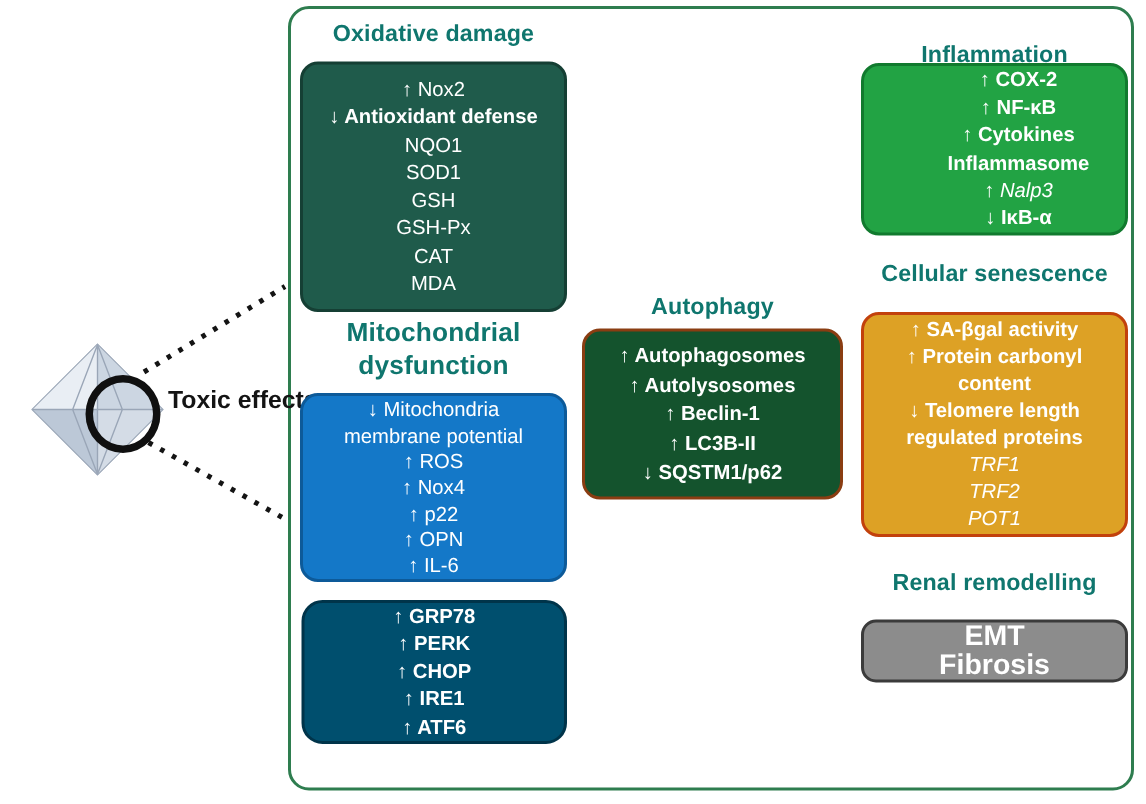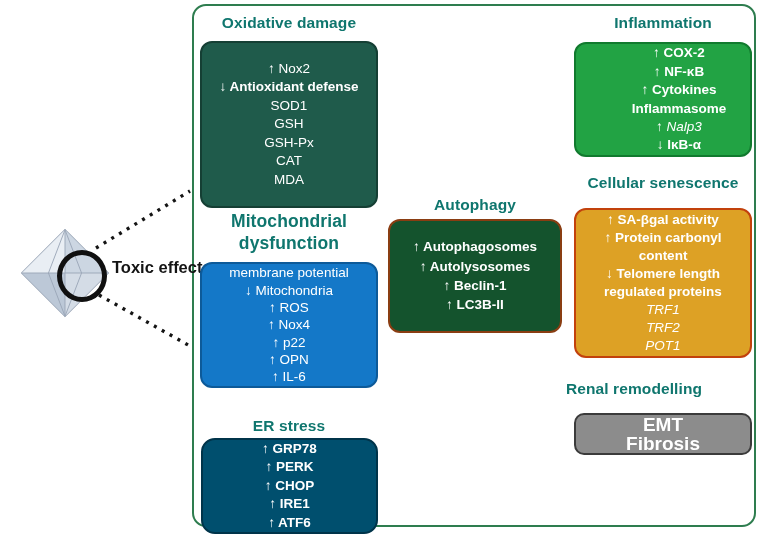--- a/index.html
+++ b/index.html
@@ -23,38 +23,38 @@
   }
   .ln { width:100%; white-space:nowrap; }
   .reg  { font-weight:400; }
   .bold { font-weight:700; }
   .ital { font-style:italic; font-weight:400; }
 
   .box-oxidative { left:200px; top:41px;  width:178px; height:167px; background:#1f5b4b; border:2px solid #153f34; font-size:13.5px; }
   .box-oxidative .ln { line-height:18.5px; }
   .box-mito      { left:200px; top:262px; width:178px; height:126px; background:#1478c8; border:2px solid #0d5a99; font-size:13.5px; }
   .box-mito .ln  { line-height:17.3px; }
-  .box-er        { left:201px; top:438px; width:177px; height:96px;  background:#004f6e; border:2px solid #00344a; border-radius:14px; font-size:13.5px; }
+  .box-er        { left:201px; top:400px; width:177px; height:96px;  background:#004f6e; border:2px solid #00344a; border-radius:14px; font-size:13.5px; }
   .box-er .ln    { line-height:18.4px; }
   .box-autophagy { left:388px; top:219px; width:174px; height:114px; background:#14532d; border:2px solid #8a3d12; font-size:13.5px; }
   .box-autophagy .ln { line-height:19.4px; }
   .box-inflam    { left:574px; top:42px;  width:178px; height:115px; background:#22a344; border:2px solid #117a2e; font-size:13.5px; }
   .box-inflam .ln { line-height:18.4px;padding-left:32px; }
   .box-senesc    { left:574px; top:208px; width:178px; height:150px; background:#dda125; border:2px solid #c2410c; font-size:13.5px; }
   .box-senesc .ln { line-height:18.1px; }
   .box-renal     { left:574px; top:413px; width:178px; height:42px;  background:#8c8c8c; border:2px solid #3b3b3b; border-radius:10px; font-size:19px; }
   .box-renal .ln { line-height:19px; }
 
   .t-oxid   { left:198px; top:12px;  width:182px; }
   .t-mito   { left:198px; top:210px; width:182px; }
   .t-er     { left:198px; top:401px; width:182px;margin-top:14px; }
   .t-auto   { left:385px; top:194px; width:180px; }
-  .t-inflam { left:573px; top:12px;  width:180px; }
+  .t-inflam { left:573px; top:26px;  width:180px; }
   .t-senesc { left:563px; top:172px; width:200px; }
-  .t-renal  { left:544px; top:378px; width:180px; }
+  .t-renal  { left:573px; top:378px; width:180px; }
 
   .crystal { position:absolute; left:18px; top:227px; width:94px; height:92px; }
   .ring {
     position:absolute; left:57px; top:250px; width:40px; height:42px;
     border:5px solid #101010; border-radius:50%; background:transparent;
   }
   .toxic-label {
     position:absolute; left:112px; top:258px; width:120px;
     font-size:16.5px; font-weight:700; color:#141414; white-space:nowrap;
   }
@@ -80,31 +80,32 @@
     <polygon points="97,50 50,97 50,50" fill="#d4dce6"></polygon>
     <path d="M50,3 L50,97 M3,50 L97,50 M50,3 L32,50 L50,97 M50,3 L68,50 L50,97" stroke="#9aa6b7" stroke-width="1" fill="none"></path>
   </svg>
   <div class="ring"></div>
   <div class="toxic-label">Toxic effects</div>
 
   <div class="sec-title t-oxid">Oxidative damage</div>
   <div class="box box-oxidative">
     <div class="ln reg">↑ Nox2</div>
     <div class="ln bold">↓ Antioxidant defense</div>
+    <div class="ln reg">NQO1</div>
     <div class="ln reg">SOD1</div>
     <div class="ln reg">GSH</div>
     <div class="ln reg">GSH-Px</div>
     <div class="ln reg">CAT</div>
     <div class="ln reg">MDA</div>
   </div>
 
   <div class="sec-title title-big t-mito">Mitochondrial dysfunction</div>
   <div class="box box-mito">
+    <div class="ln reg">↓ Mitochondria</div>
     <div class="ln reg">membrane potential</div>
-    <div class="ln reg">↓ Mitochondria</div>
     <div class="ln reg">↑ ROS</div>
     <div class="ln reg">↑ Nox4</div>
     <div class="ln reg">↑ p22</div>
     <div class="ln reg">↑ OPN</div>
     <div class="ln reg">↑ IL-6</div>
   </div>
 
   <div class="sec-title t-er">ER stress</div>
   <div class="box box-er">
     <div class="ln bold">↑ GRP78</div>
@@ -113,20 +114,21 @@
     <div class="ln bold">↑ IRE1</div>
     <div class="ln bold">↑ ATF6</div>
   </div>
 
   <div class="sec-title t-auto">Autophagy</div>
   <div class="box box-autophagy">
     <div class="ln bold">↑ Autophagosomes</div>
     <div class="ln bold">↑ Autolysosomes</div>
     <div class="ln bold">↑ Beclin-1</div>
     <div class="ln bold">↑ LC3B-II</div>
+    <div class="ln bold">↓ SQSTM1/p62</div>
   </div>
 
   <div class="sec-title t-inflam">Inflammation</div>
   <div class="box box-inflam">
     <div class="ln bold">↑ COX-2</div>
     <div class="ln bold">↑ NF-κB</div>
     <div class="ln bold">↑ Cytokines</div>
     <div class="ln bold">Inflammasome</div>
     <div class="ln ital">↑ Nalp3</div>
     <div class="ln bold">↓ IκB-α</div>

